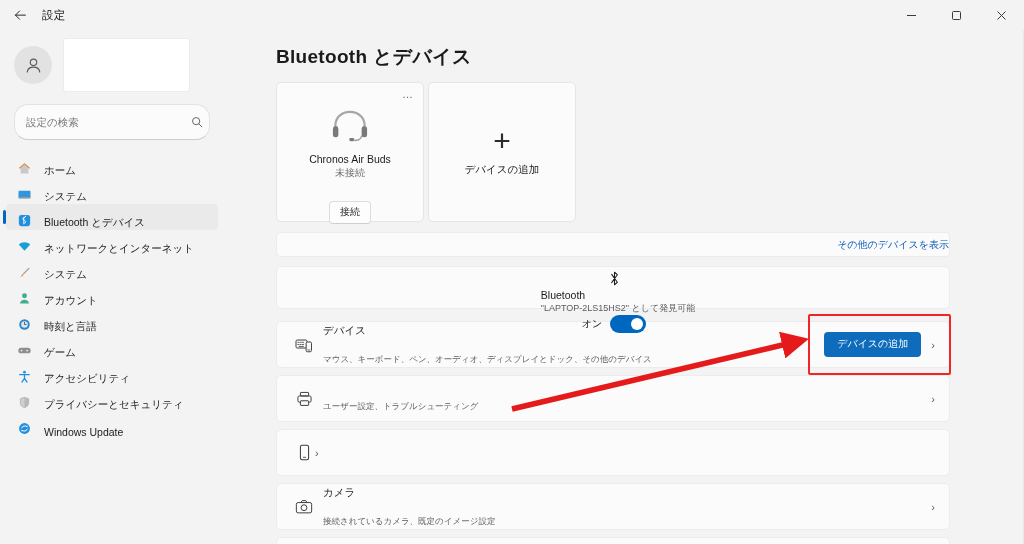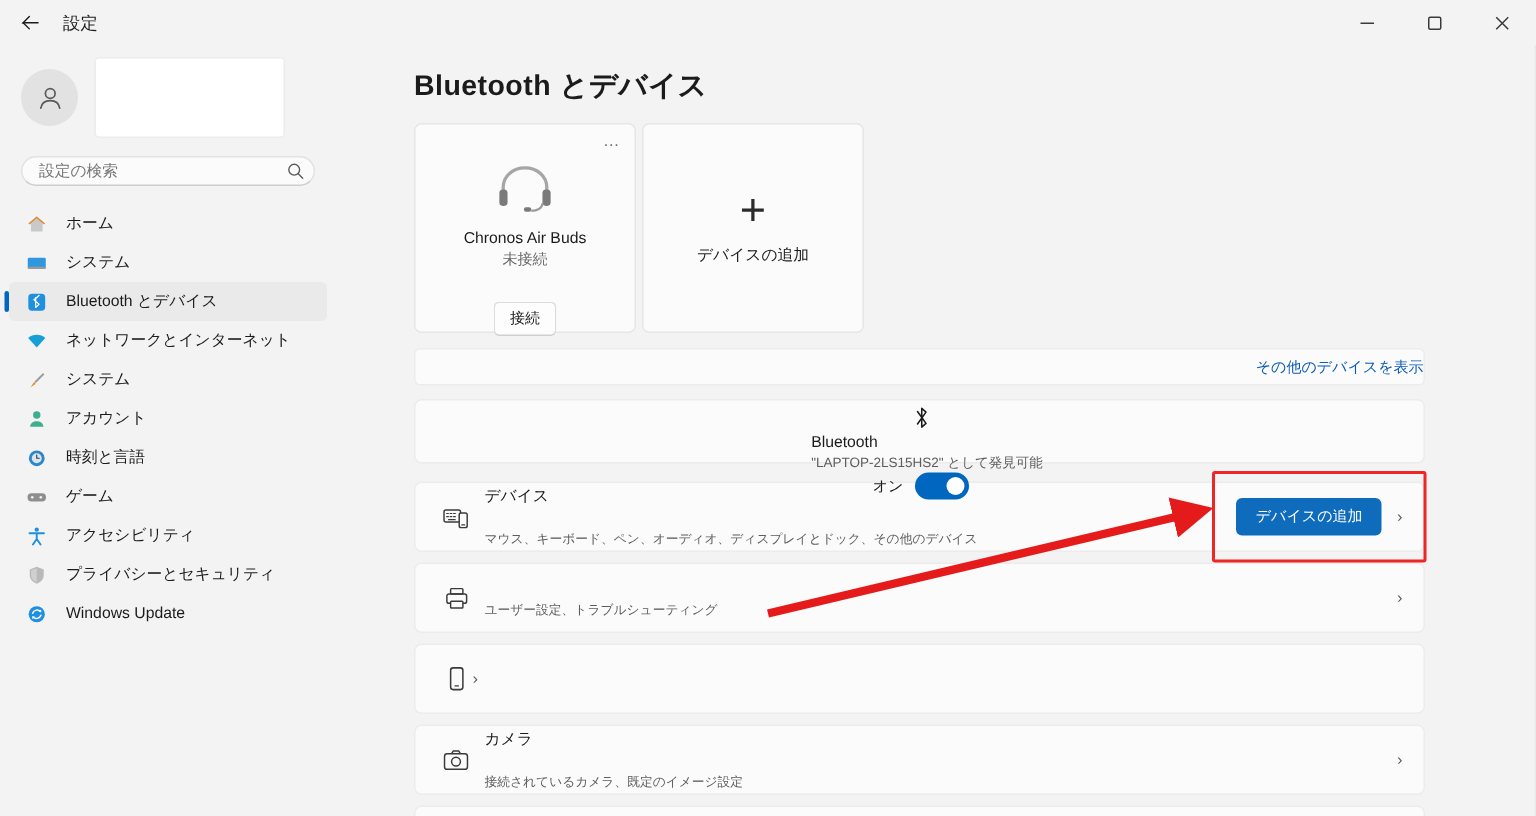--- a/index.html
+++ b/index.html
@@ -81,21 +81,21 @@
     margin-left: 11px;
     width: 127px;
     height: 54px;
     background: #ffffff;
     border: 1px solid #ececec;
     border-radius: 3px;
   }
   .search-wrap { padding: 10px 14px 6px 14px; }
   .search {
     position: relative;
-    height: 20px;
+    height: 36px;
     background: #fbfbfb;
     border: 1px solid #e2e2e2;
     border-bottom-color: #cdcdcd;
     border-radius: 14px;
     display: flex;
     align-items: center;
   }
   .search input {
     flex: 1;
     border: 0; outline: 0; background: transparent;
@@ -108,21 +108,21 @@
   .search .sicon {
     width: 24px;
     display: flex; align-items: center; justify-content: center;
     color: #5c5c5c;
   }
   .navlist { padding: 6px 6px 0 6px; overflow: hidden; }
   .navitem {
     position: relative;
     height: 26px;
     display: flex;
-    align-items: center;
+    align-items: flex-end;
     border-radius: 4px;
     padding-left: 8px;
     margin-bottom: 0px;
   }
   .navitem.selected { background: #eaeaea; }
   .navitem.selected::before {
     content: "";
     position: absolute;
     left: -3px; top: 6px;
     width: 3px; height: 14px;

